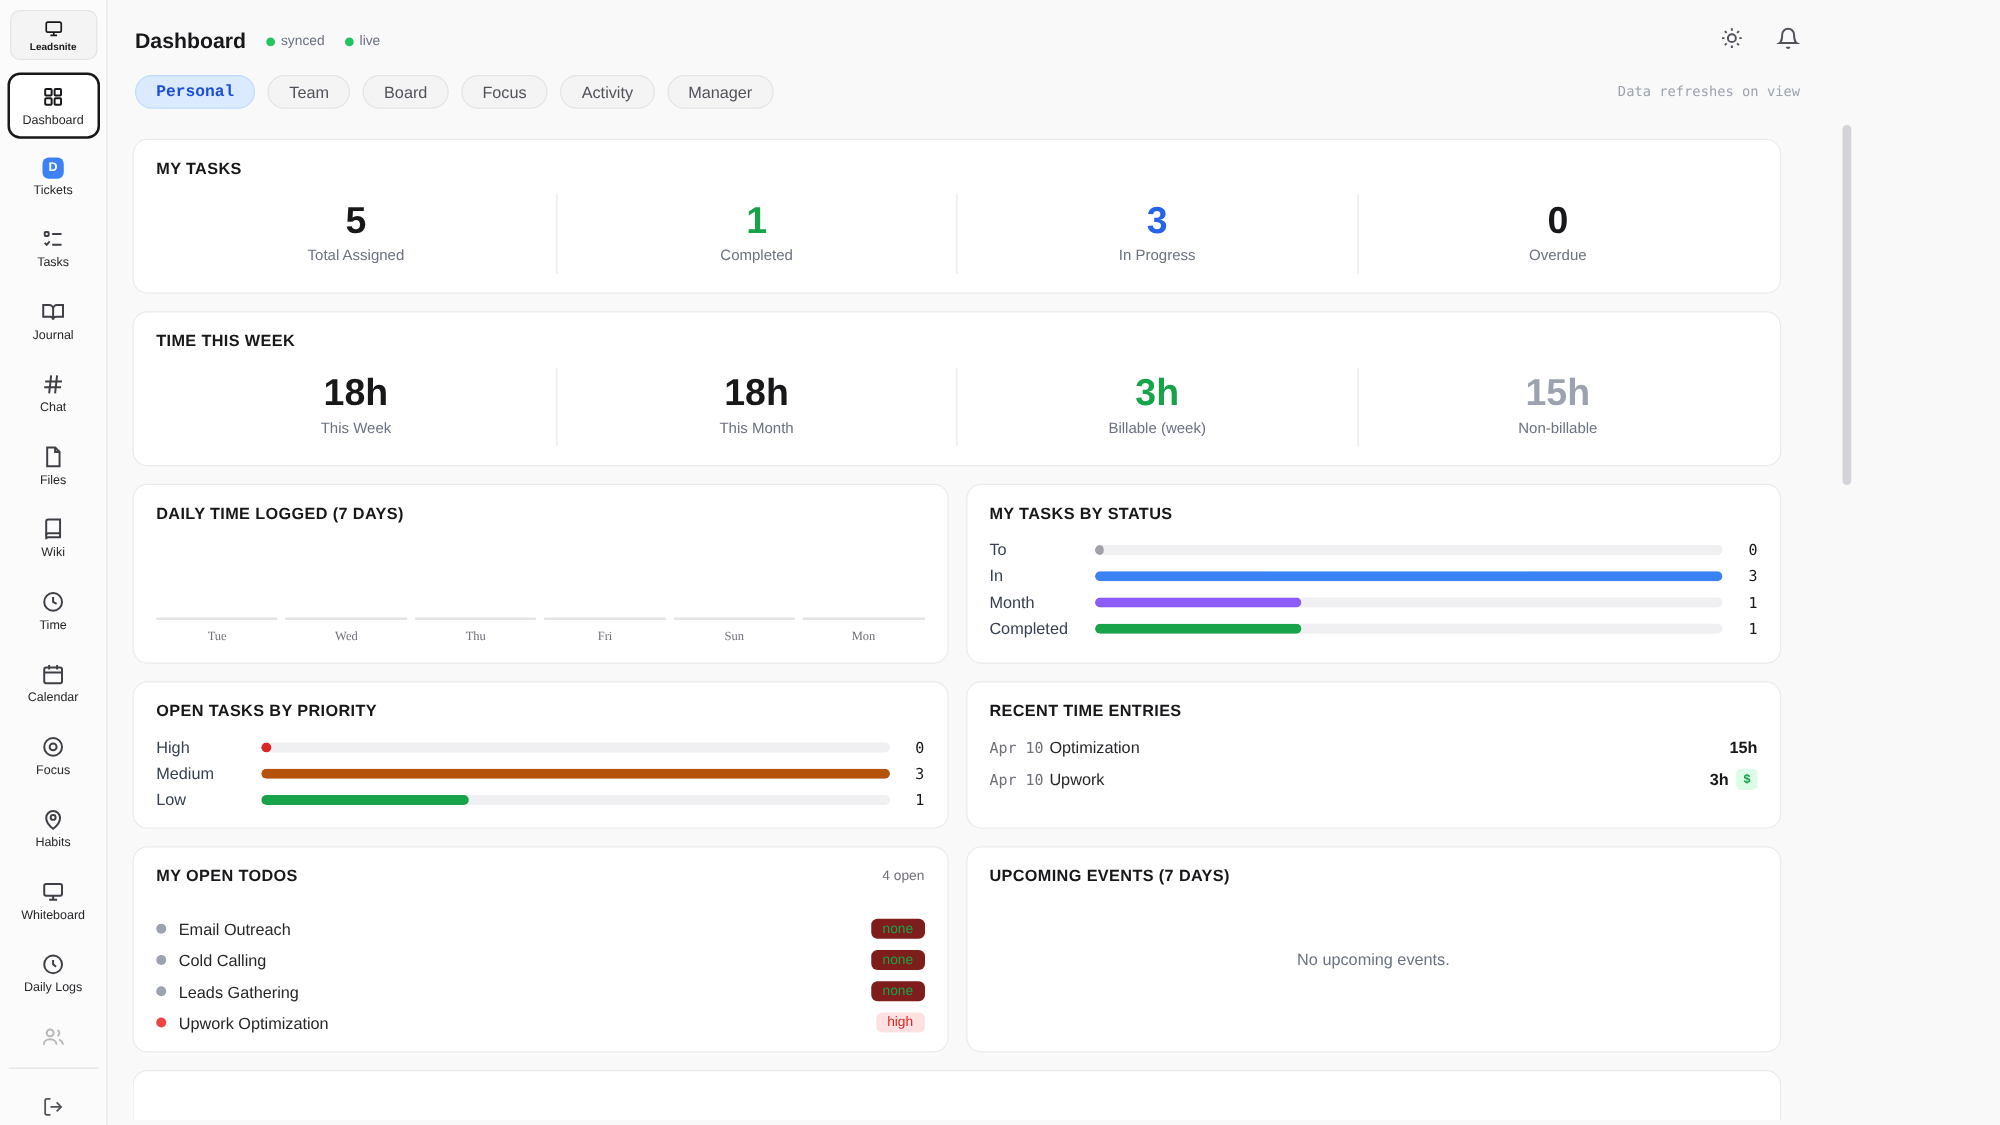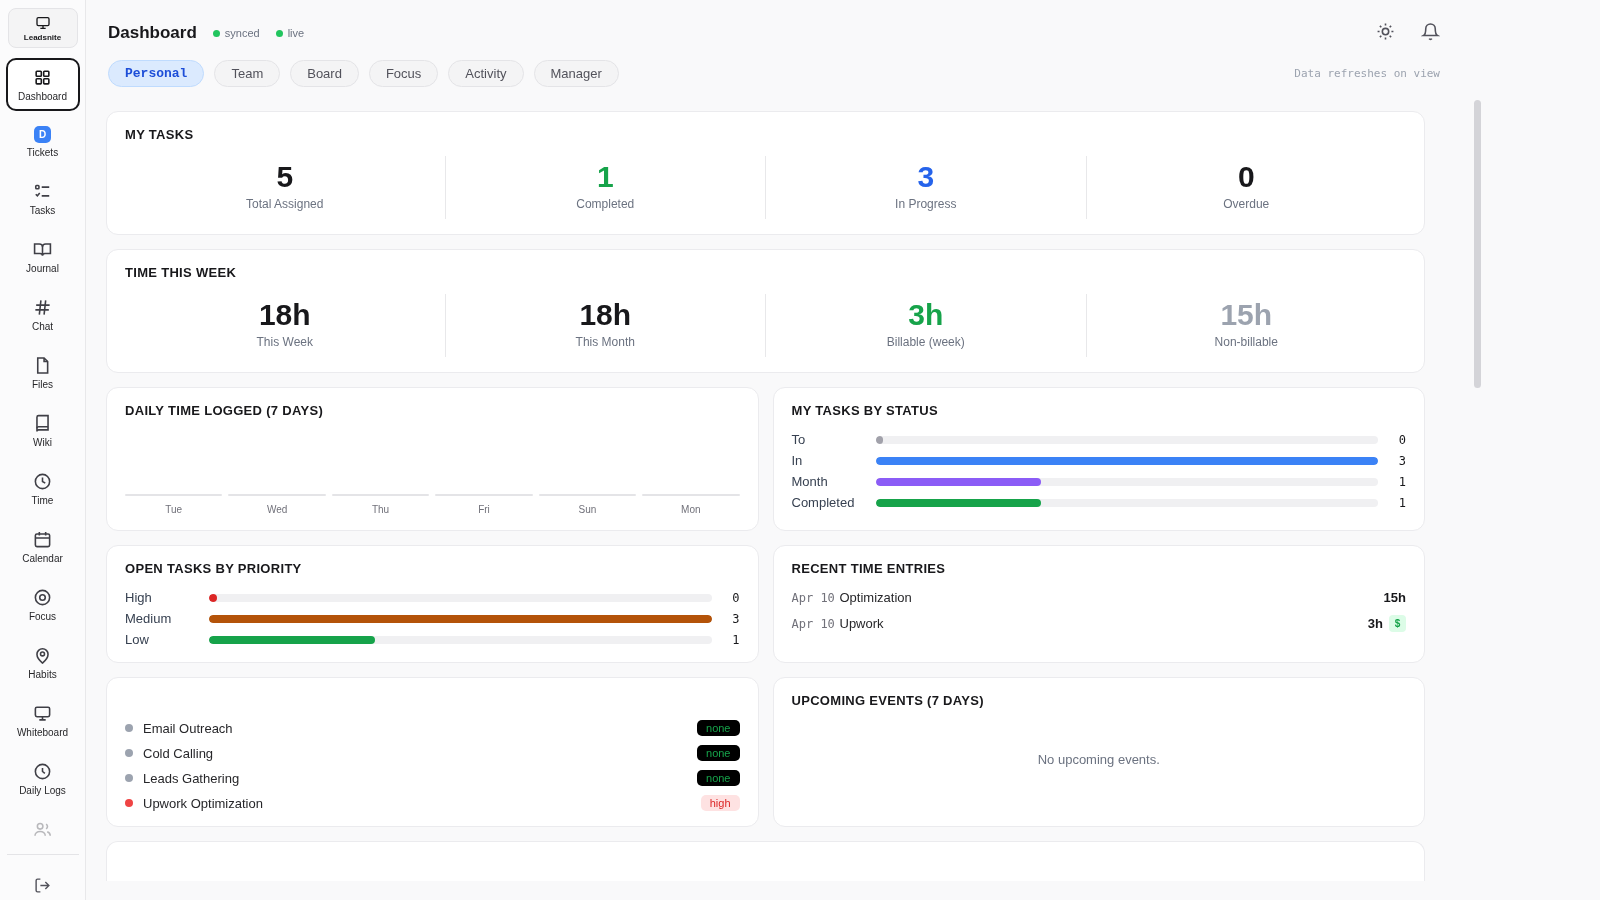--- a/index.html
+++ b/index.html
@@ -50,21 +50,21 @@
   .stat + .stat { border-left:1px solid #e8e8ea; }
   .stat-value { font-size:30px; font-weight:700; line-height:1.1; }
   .stat-label { font-size:12px; color:#6b7280; margin-top:4px; }
 
   
   .chart-row { display:flex; gap:6px; margin-top:16px; }
   .chart-col { flex:1; display:flex; flex-direction:column; }
   .chart-area { height:60px; display:flex; flex-direction:column; justify-content:flex-end; }
   .chart-bar { width:100%; border-radius:2px 2px 0 0; }
   .chart-base { height:2px; background:#e4e4e7; border-radius:2px; }
-  .chart-lbl { text-align:center; font-family:Liberation Sans, sans-serif; font-size:10px; color:#71717a; margin-top:8px; }
+  .chart-lbl { text-align:center; font-family:Liberation Serif, serif; font-size:10px; color:#71717a; margin-top:8px; }
 
   
   .hbar-rows { margin-top:14px; display:flex; flex-direction:column; gap:6px; }
   .hbar-row { display:flex; align-items:center; gap:12px; }
   .hbar-label { width:72px; font-size:13px; color:#374151; }
   .hbar-track { flex:1; height:8px; background:#f0f0f2; border-radius:5px; position:relative; overflow:hidden; }
   .hbar-fill { height:100%; border-radius:5px; }
   .hbar-val { width:16px; text-align:right; font-family:"DejaVu Sans Mono", monospace; font-size:12px; color:#18181b; }
 
   
@@ -76,21 +76,21 @@
   .dollar-chip { width:17px; height:17px; border-radius:4px; background:#dcfce7; color:#16a34a; font-size:10px; font-weight:700; display:flex; align-items:center; justify-content:center; margin-left:6px; }
   .entry-right { display:flex; align-items:center; }
 
   
   .todo-count { font-size:11px; color:#71717a; }
   .todo-rows { margin-top:27px; display:flex; flex-direction:column; gap:9px; }
   .todo { display:flex; align-items:center; gap:10px; cursor:pointer; }
   .todo-dot { width:8px; height:8px; border-radius:50%; }
   .todo-label { font-size:13px; color:#27272a; }
   .badge { margin-left:auto; font-size:11px; padding:2px 9px; border-radius:5px; }
-  .badge-none { background:#000000; color:#16a34a; }
+  .badge-none { background:#7f1d1d; color:#16a34a; }
   .badge-high { background:#fee2e2; color:#dc2626; }
 
   
   .events-card { display:flex; flex-direction:column; }
   .events-empty { flex:1; display:flex; align-items:center; justify-content:center; font-size:13px; color:#6b7280; }
 
   .partial-card { height:40px; border-radius:12px 12px 0 0; border-bottom:none; }
 
   .scroll-thumb { position:absolute; right:3px; top:100px; width:7px; height:288px; border-radius:4px; background:#d4d4d8; cursor:pointer; }
 </style>
@@ -449,20 +449,24 @@
                 <span class="entry-amount">3h</span>
                 <span class="dollar-chip">$</span>
               </span>
             </div>
           </div>
         </section>
       </div>
 
       <div class="two-col">
         <section class="card">
+          <div class="card-head">
+            <div class="card-title">MY OPEN TODOS</div>
+            <span class="todo-count">4 open</span>
+          </div>
           <div class="todo-rows">
             <div class="todo">
               <span class="todo-dot" style="background: rgb(156, 163, 175);"></span>
               <span class="todo-label">Email Outreach</span>
               <span class="badge badge-none">none</span>
             </div>
             <div class="todo">
               <span class="todo-dot" style="background: rgb(156, 163, 175);"></span>
               <span class="todo-label">Cold Calling</span>
               <span class="badge badge-none">none</span>

